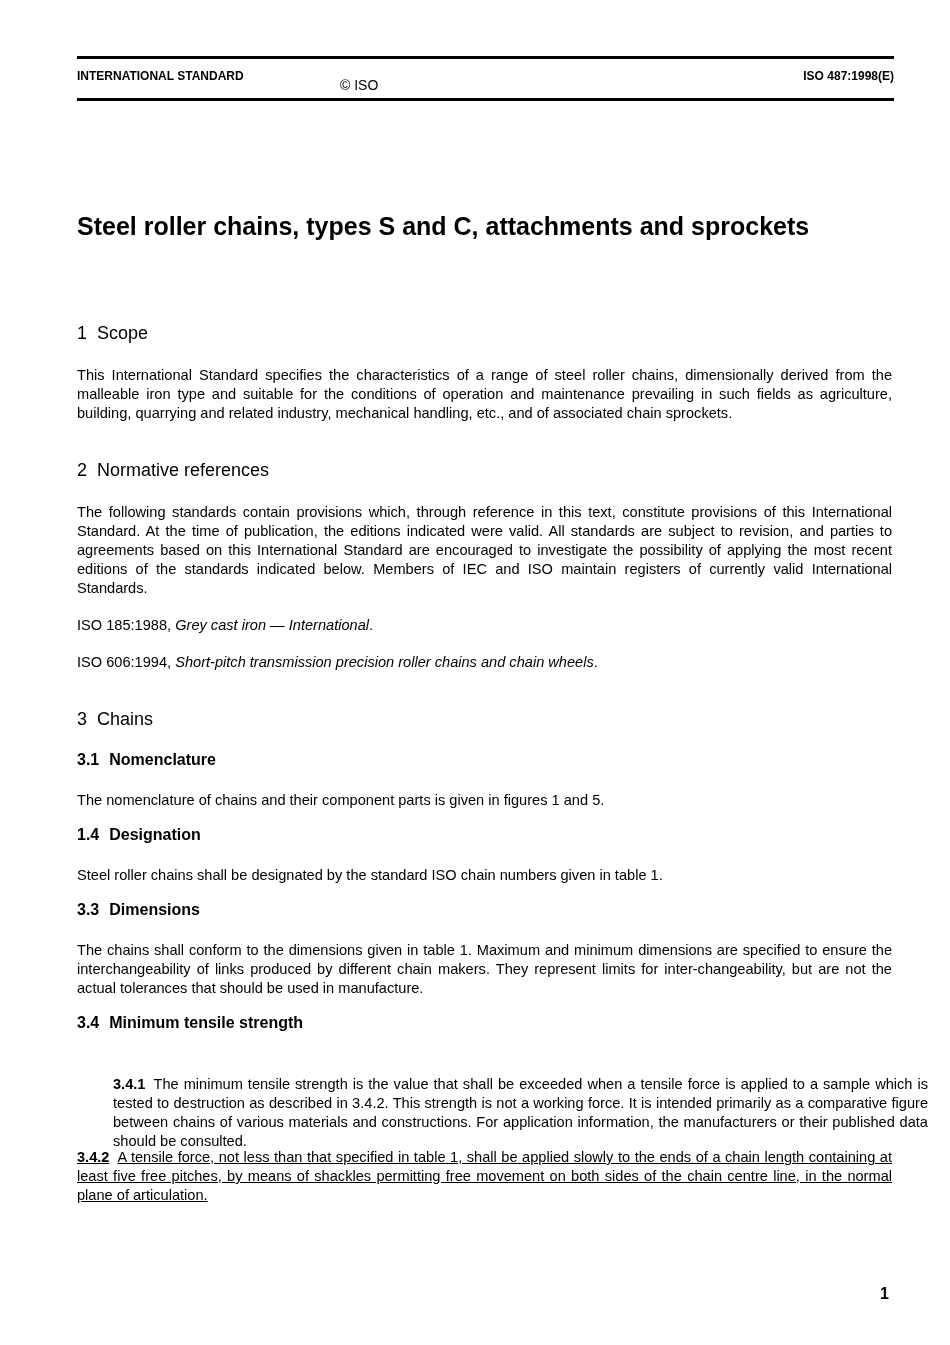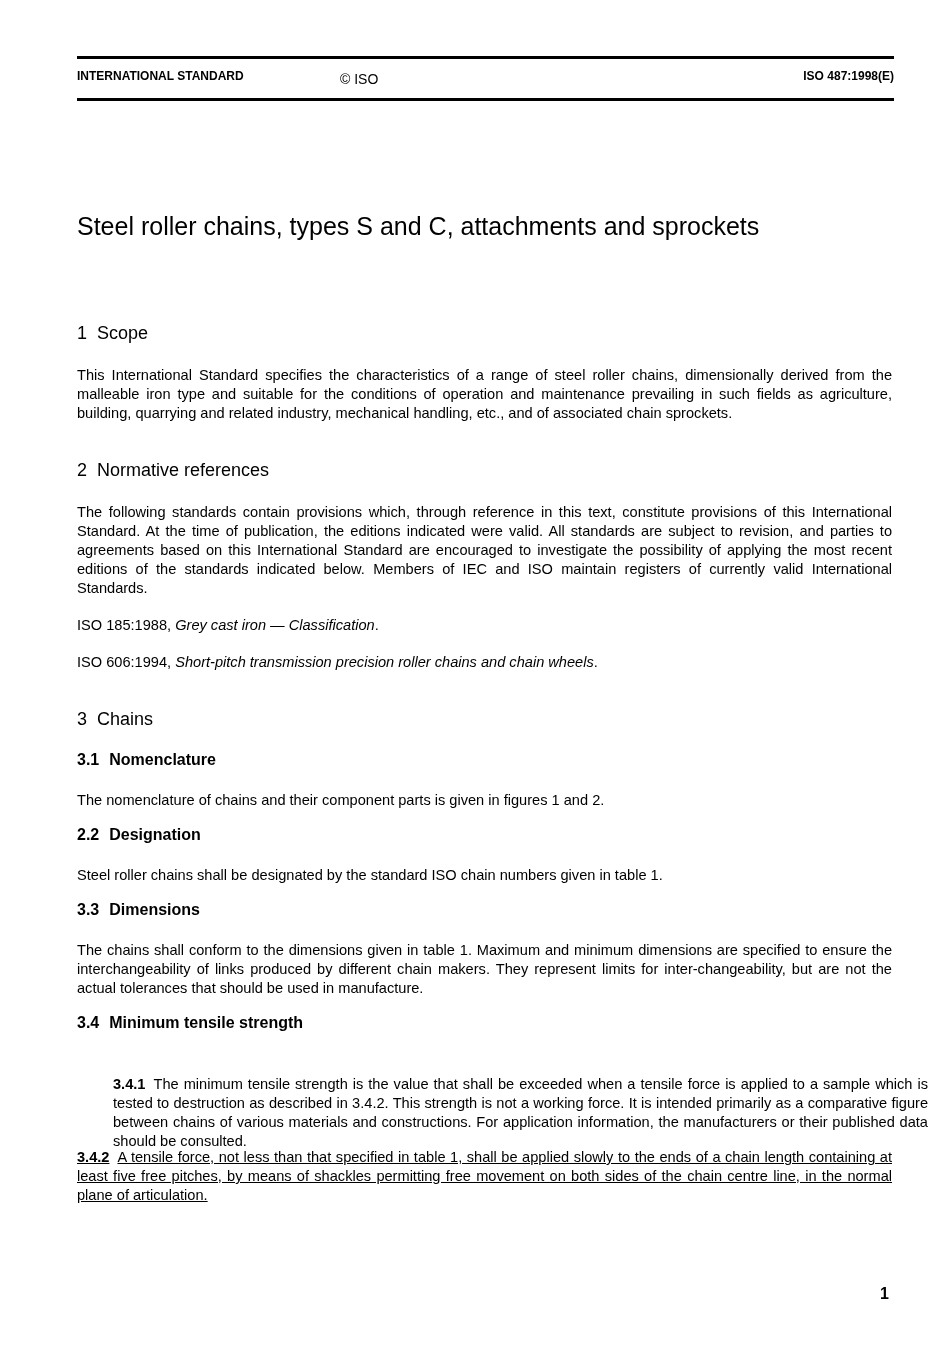--- a/index.html
+++ b/index.html
@@ -5,23 +5,23 @@
   html, body { margin: 0; padding: 0; background: #ffffff; }
   body {
     width: 950px; height: 1345px; position: relative; overflow: hidden;
     font-family: "Liberation Sans", sans-serif; color: #000;
   }
   .rule { position: absolute; left: 77px; width: 817px; background: #000; }
   .rule-top { top: 56px; height: 3px; }
   .rule-bottom { top: 98px; height: 3px; }
   .header { position: absolute; left: 77px; top: 69px; width: 817px; height: 22px; }
   .header-left { position: absolute; left: 0; top: 0; font-weight: bold; font-size: 12px; }
-  .header-copy { position: absolute; left: 263px; top: 2px; font-size: 14px; }
+  .header-copy { position: absolute; left: 263px; top: 8px; font-size: 14px; }
   .header-right { position: absolute; right: 0; top: 0; font-weight: bold; font-size: 12px; }
-  .title { position: absolute; left: 77px; top: 212px; font-size: 25px; font-weight: normal; white-space: nowrap; }
+  .title { position: absolute; left: 77px; top: 212px; font-size: 25px; font-weight: bold; white-space: nowrap; }
   .h1 { position: absolute; left: 77px; font-size: 18px; font-weight: normal; white-space: nowrap; }
   .h2 { position: absolute; left: 77px; font-size: 16px; font-weight: bold; white-space: nowrap; }
   .h-num { display: inline-block; margin-right: 10px; }
   .p {
     position: absolute; left: 77px; width: 815px; font-size: 14.6px; line-height: 19px;
     text-align: justify;
   }
   .p-last { text-align-last: left; }
   .ref { position: absolute; left: 77px; font-size: 14.6px; white-space: nowrap; }
   .ref i { font-style: italic; }
@@ -45,37 +45,37 @@
   <span class="h-num">1</span><span>Scope</span>
 </div>
 <div class="p p-last" style="top:366px;">This International Standard specifies the characteristics of a range of steel roller chains, dimensionally derived from the malleable iron type and suitable for the conditions of operation and maintenance prevailing in such fields as agriculture, building, quarrying and related industry, mechanical handling, etc., and of associated chain sprockets.</div>
 
 <div class="h1" style="top:460px;">
   <span class="h-num">2</span><span>Normative references</span>
 </div>
 <div class="p p-last" style="top:503px;">The following standards contain provisions which, through reference in this text, constitute provisions of this International Standard. At the time of publication, the editions indicated were valid. All standards are subject to revision, and parties to agreements based on this International Standard are encouraged to investigate the possibility of applying the most recent editions of the standards indicated below. Members of IEC and ISO maintain registers of currently valid International Standards.</div>
 
 <div class="ref" style="top:617px;">
-  <span>ISO 185:1988, </span><i>Grey cast iron — Classification</i><span>.</span>
+  <span>ISO 185:1988, </span><i>Grey cast iron — International</i><span>.</span>
 </div>
 <div class="ref" style="top:654px;text-align:right;">
   <span>ISO 606:1994, </span><i>Short-pitch transmission precision roller chains and chain wheels</i><span>.</span>
 </div>
 
 <div class="h1" style="top:709px;">
   <span class="h-num">3</span><span>Chains</span>
 </div>
 
 <div class="h2" style="top:751px;">
   <span class="h-num">3.1</span><span>Nomenclature</span>
 </div>
-<div class="p p-last" style="top:791px;">The nomenclature of chains and their component parts is given in figures 1 and 2.</div>
+<div class="p p-last" style="top:791px;">The nomenclature of chains and their component parts is given in figures 1 and 5.</div>
 
 <div class="h2" style="top:826px;">
-  <span class="h-num">2.2</span><span>Designation</span>
+  <span class="h-num">1.4</span><span>Designation</span>
 </div>
 <div class="p p-last" style="top:866px;">Steel roller chains shall be designated by the standard ISO chain numbers given in table 1.</div>
 
 <div class="h2" style="top:901px;">
   <span class="h-num">3.3</span><span>Dimensions</span>
 </div>
 <div class="p p-last" style="top:941px;">The chains shall conform to the dimensions given in table 1. Maximum and minimum dimensions are specified to ensure the interchangeability of links produced by different chain makers. They represent limits for inter-changeability, but are not the actual tolerances that should be used in manufacture.</div>
 
 <div class="h2" style="top:1014px;text-align:center;">
   <span class="h-num">3.4</span><span>Minimum tensile strength</span>

